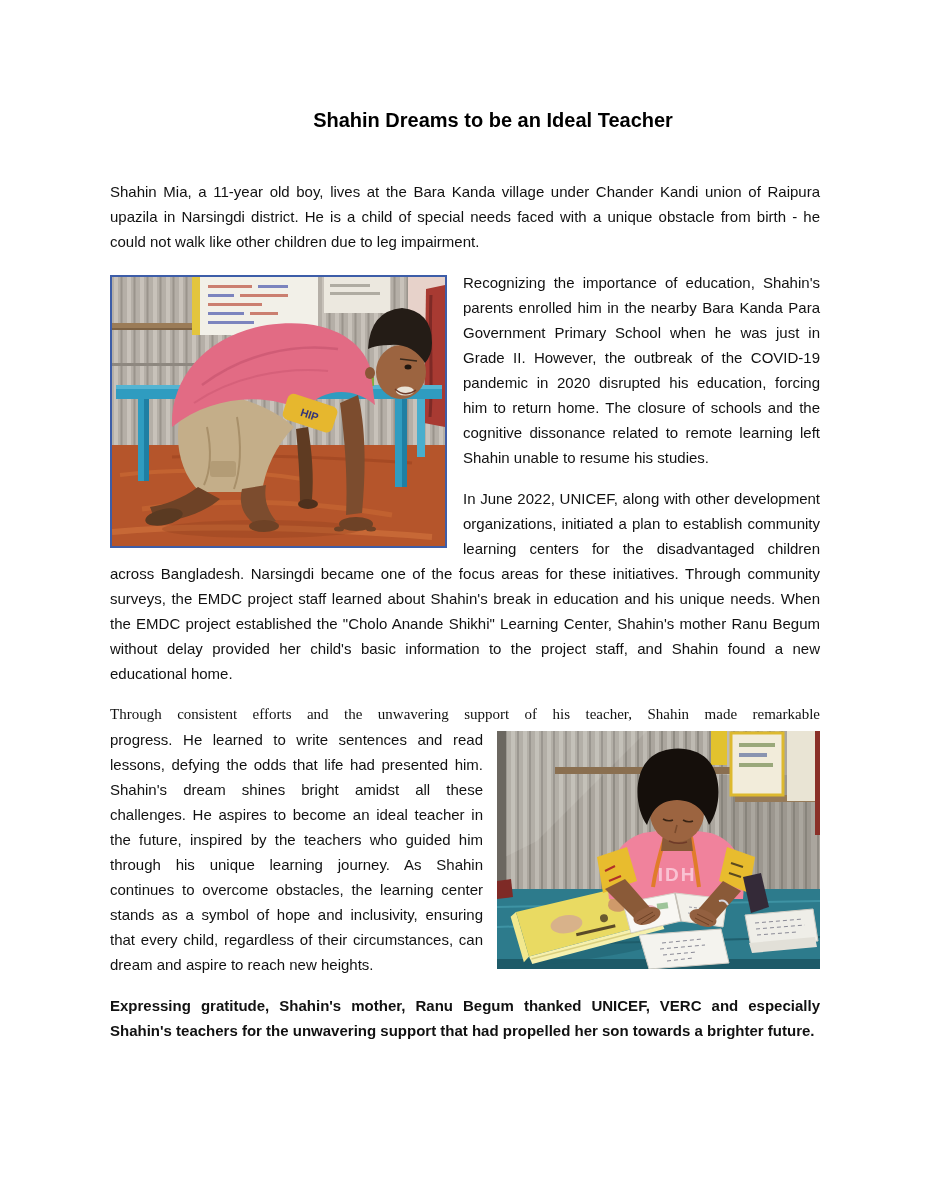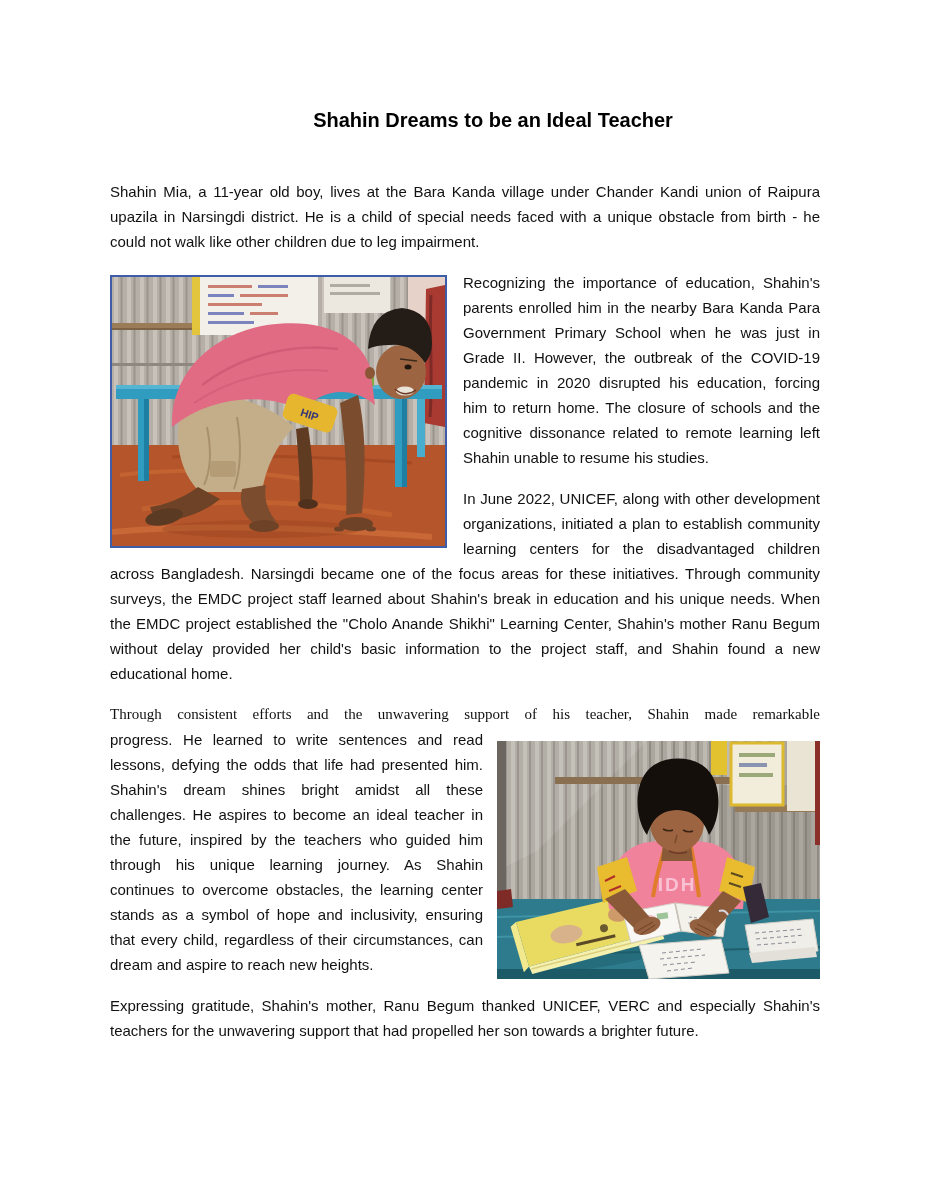--- a/index.html
+++ b/index.html
@@ -42,25 +42,25 @@
     float: left;
     box-sizing: border-box;
     width: 337px; height: 273px;
     border: 2px solid #3d5da8;
     margin: 5px 16px 8px 0;
     background: #b5afa7;
   }
   .photo2 {
     float: right;
     width: 323px; height: 238px;
-    margin: 14px 0 6px 14px;
+    margin: 4px 0 6px 14px;
     background: #a16207;
   }
   .photo svg, .photo1 svg, .photo2 svg { display: block; width: 100%; height: 100%; }
-  .last-para { margin-bottom: 0; }
+  .last-para { margin-bottom: 0; font-weight: bold; }
 </style>
 </head>
 <body>
 
 <div class="page">
 
   <h1 class="title">Shahin Dreams to be an Ideal Teacher</h1>
 
   <p class="para">Shahin Mia, a 11-year old boy, lives at the Bara Kanda village under Chander Kandi union of Raipura upazila in Narsingdi district. He is a child of special needs faced with a unique obstacle from birth - he could not walk like other children due to leg impairment.</p>
 

